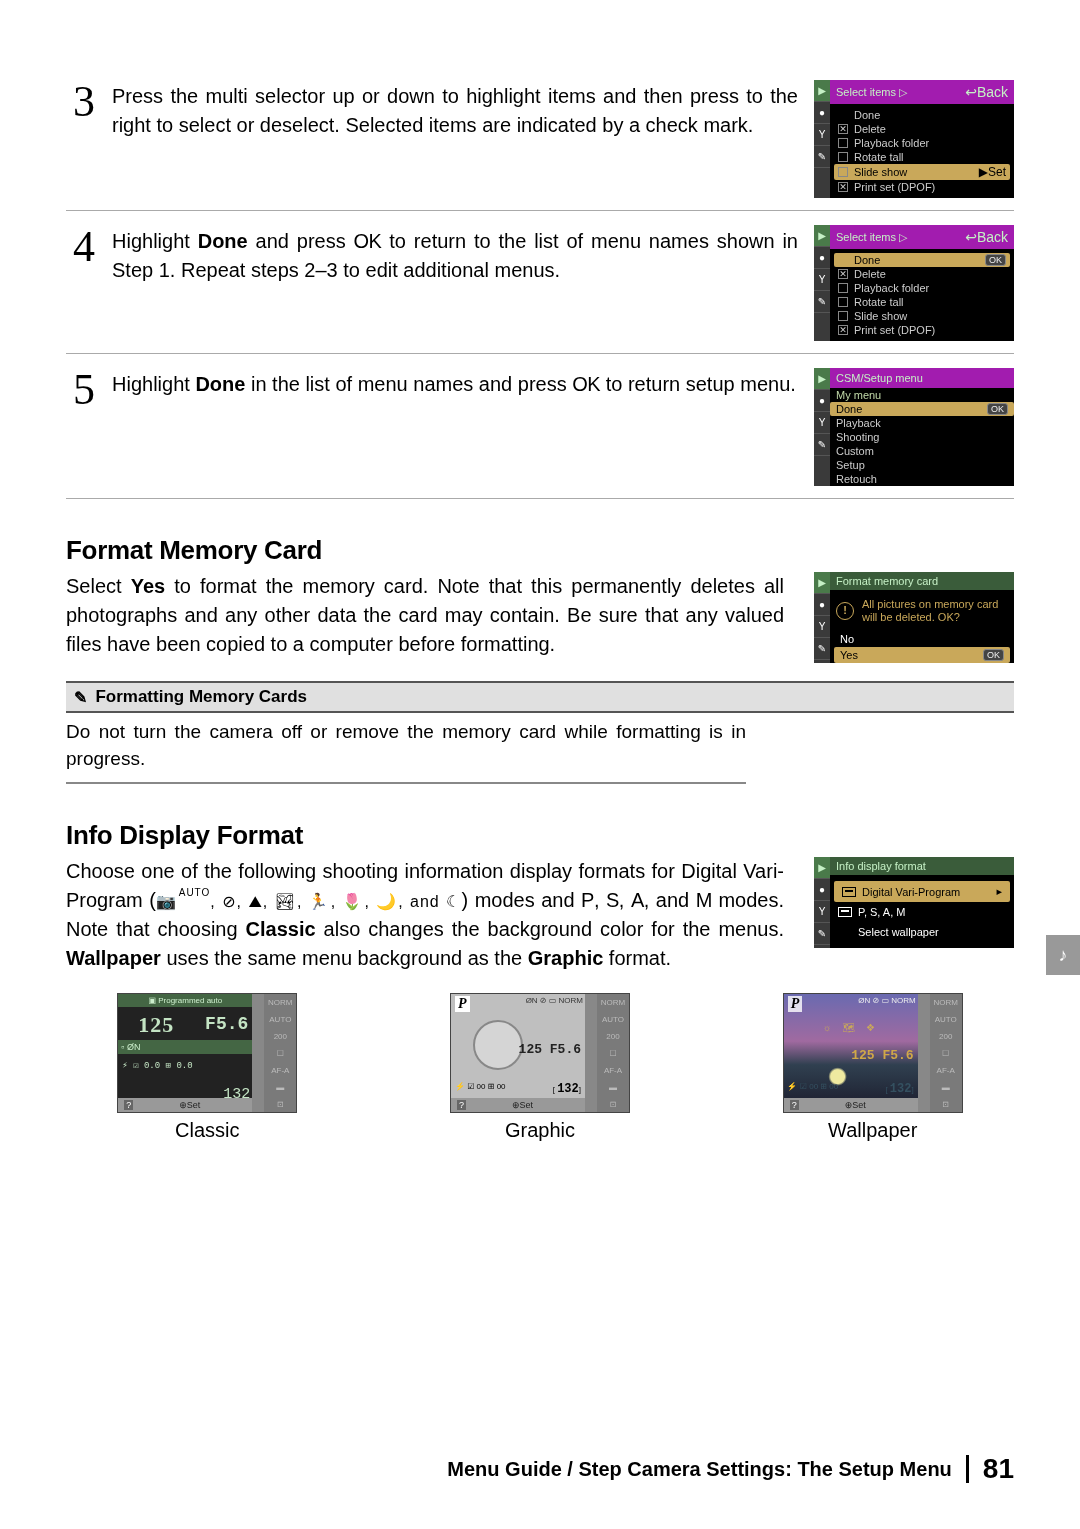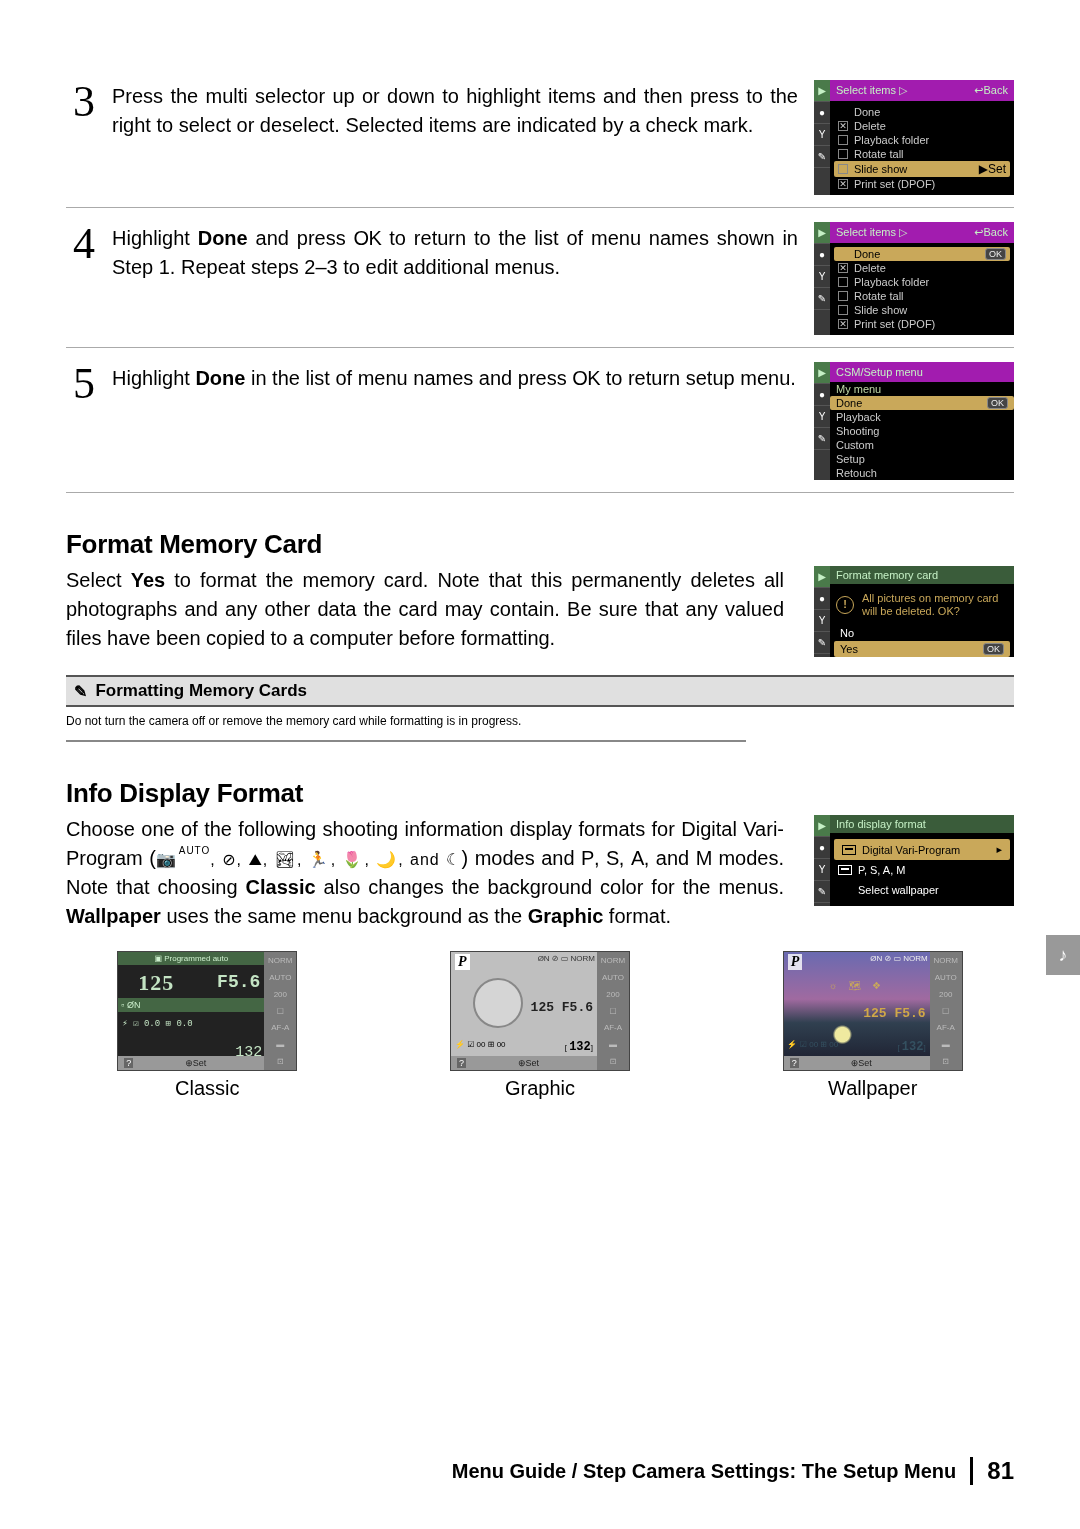--- a/index.html
+++ b/index.html
@@ -66,21 +66,21 @@
   .campanel { flex: 1; }
   .camhead {
     background: #a21caf;
     color: #c5f0c5;
     padding: 4px 6px;
     display: flex;
     justify-content: space-between;
     align-items: center;
     font-size: 11px;
   }
-  .camhead .backicon { font-size: 11px; }
+  .camhead .backicon { font-size: 14px; }
   .camlist { padding: 4px 4px; }
   .camitem {
     display: flex;
     align-items: center;
     gap: 6px;
     padding: 1px 4px;
     color: #ccc;
     font-size: 11px;
   }
   .camitem.sel { background: #c9a85a; color: #000; border-radius: 2px; }
@@ -118,21 +118,21 @@
     font-weight: 700;
     display: flex;
     align-items: center;
     gap: 8px;
     margin-top: 18px;
     border-top: 2px solid #555;
     border-bottom: 2px solid #555;
   }
   .notebar .pen { font-size: 16px; }
   .notebody {
-    font-size: 12px;
+    font-size: 19px;
     line-height: 1.4;
     margin-top: 6px;
     text-align: justify;
     border-bottom: 2px solid #888;
     padding-bottom: 10px;
     max-width: 680px;
   }
 
   .fm-screen { width: 200px; background: #000; color: #fff; font-size: 11px; display: flex; }
   .fm-body { flex: 1; }
@@ -161,20 +161,21 @@
   .modelabel { font-size: 20px; margin-top: 6px; }
   .lcd {
     width: 180px;
     height: 120px;
     background: #888;
     margin: 0 auto;
     border: 1px solid #444;
     position: relative;
     display: flex;
     overflow: hidden;
+    gap: 12px;
   }
   .lcd .main { flex: 1; background: #b0b0b0; position: relative; }
   .lcd .side { width: 32px; background: #7a7a7a; color: #bbb; display: flex; flex-direction: column; font-size: 8px; text-align: center; }
   .lcd .side div { flex: 1; display: flex; align-items: center; justify-content: center; }
   .lcd.classic .main { background: #222; }
   .lcd.classic .topbar { background: #446644; color: #cceecc; font-size: 8px; padding: 2px 3px; position: absolute; top: 0; left: 0; right: 0; }
   .lcd.classic .bignum { color: #c4e4c4; font-family: Liberation Serif, serif; font-size: 22px; font-weight: bold; position: absolute; top: 18px; left: 20px; letter-spacing: 1px; }
   .lcd.classic .aper { color: #c4e4c4; font-family: "Courier New", monospace; font-size: 18px; font-weight: bold; position: absolute; top: 20px; right: 4px; }
   .lcd.classic .midbar { background: #446644; color: #cceecc; font-size: 9px; padding: 2px 3px; position: absolute; top: 46px; left: 0; right: 0; display: flex; justify-content: space-between; }
   .lcd.classic .cnt { color: #c4e4c4; font-family: "Courier New", monospace; font-size: 15px; position: absolute; top: 46px; right: 2px; }
@@ -205,21 +206,21 @@
     position: absolute;
     bottom: 44px;
     right: 66px;
     font-size: 20px;
     font-weight: 700;
     display: flex;
     align-items: center;
     gap: 14px;
   }
   .page-footer .vline { width: 3px; height: 28px; background: #000; }
-  .page-footer .pn { font-size: 24px; }
+  .page-footer .pn { font-size: 28px; }
 
   .ribbon {
     position: absolute;
     right: 0;
     top: 935px;
     width: 34px;
     height: 40px;
     background: #999;
     color: #fff;
     display: flex;

